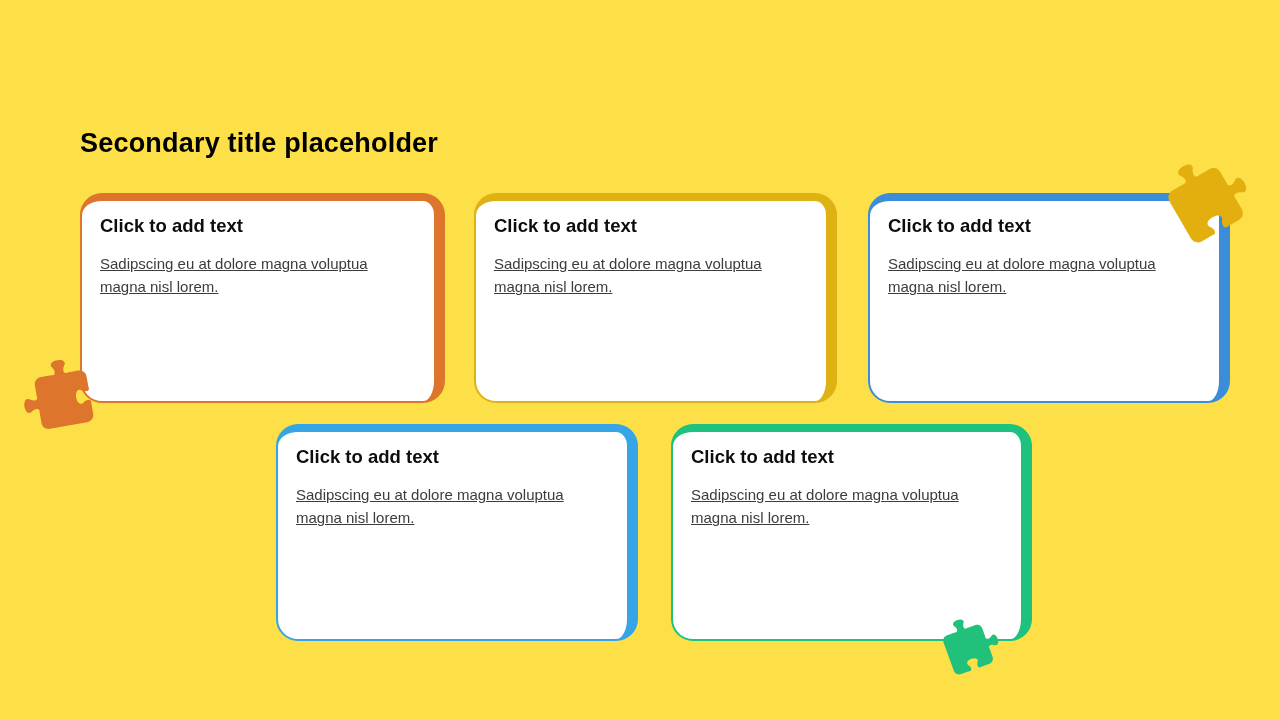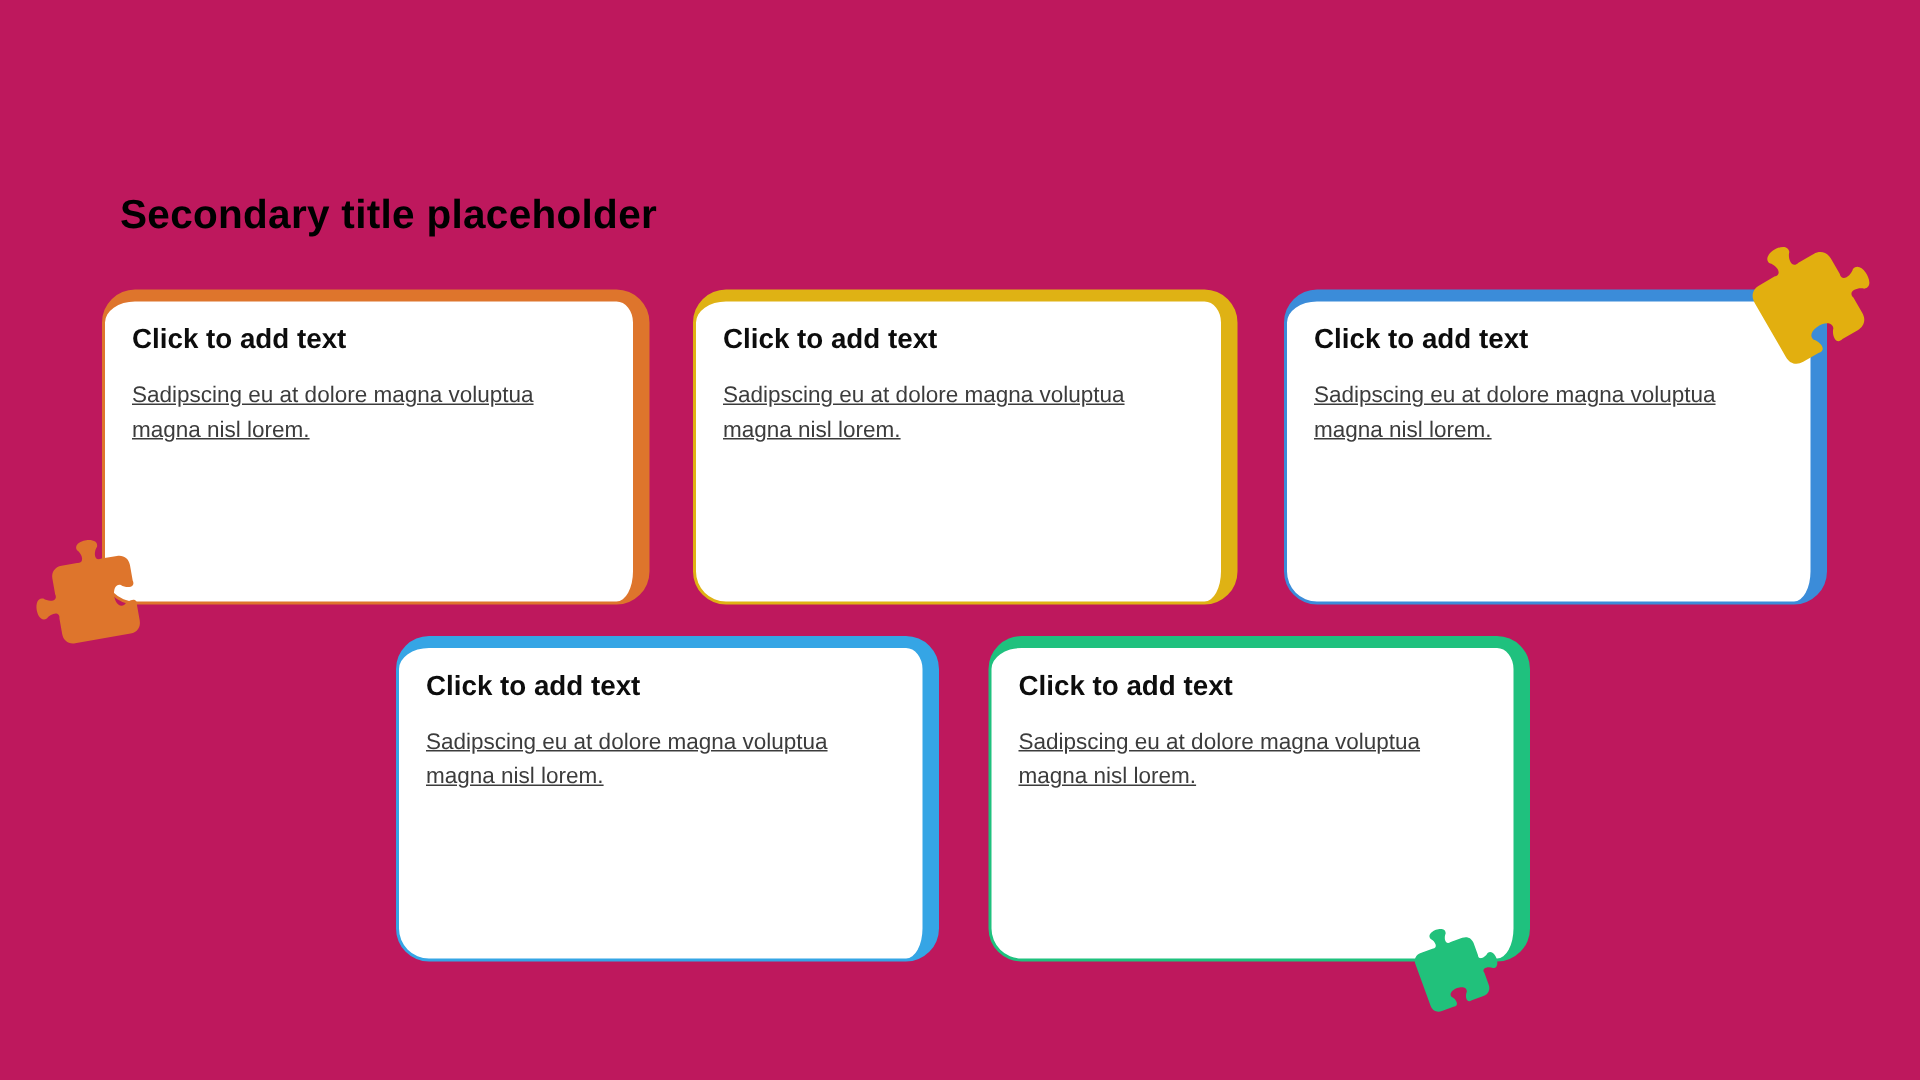--- a/index.html
+++ b/index.html
@@ -5,40 +5,41 @@
   html, body {
     margin: 0;
     padding: 0;
     background: #ffffff;
     font-family: "Liberation Sans", sans-serif;
   }
   .stage {
     position: relative;
     width: 1280px;
     height: 720px;
-    background: #be185d;
+    background: #fde047;
     overflow: hidden;
   }
   .slide-title {
     position: absolute;
     left: 80px;
     top: 128px;
     font-size: 27px;
     font-weight: bold;
     color: #000000;
     letter-spacing: 0.2px;
   }
   .card {
     position: absolute;
     box-sizing: border-box;
     background: #ffffff;
     border-style: solid;
     border-width: 8px 11px 2px 2px;
     border-radius: 22px;
     padding: 14px 18px 0 18px;
+    margin-left: 12px;
   }
   .card-1 { left: 68px;  top: 193px; width: 365px; height: 210px; }
   .card-2 { left: 462px; top: 193px; width: 363px; height: 210px; }
   .card-3 { left: 856px; top: 193px; width: 362px; height: 210px; }
   .card-4 { left: 264px; top: 424px; width: 362px; height: 217px; }
   .card-5 { left: 659px; top: 424px; width: 361px; height: 217px; }
   .card-heading {
     margin: 0 0 15px 0;
     font-size: 18.5px;
     font-weight: bold;

